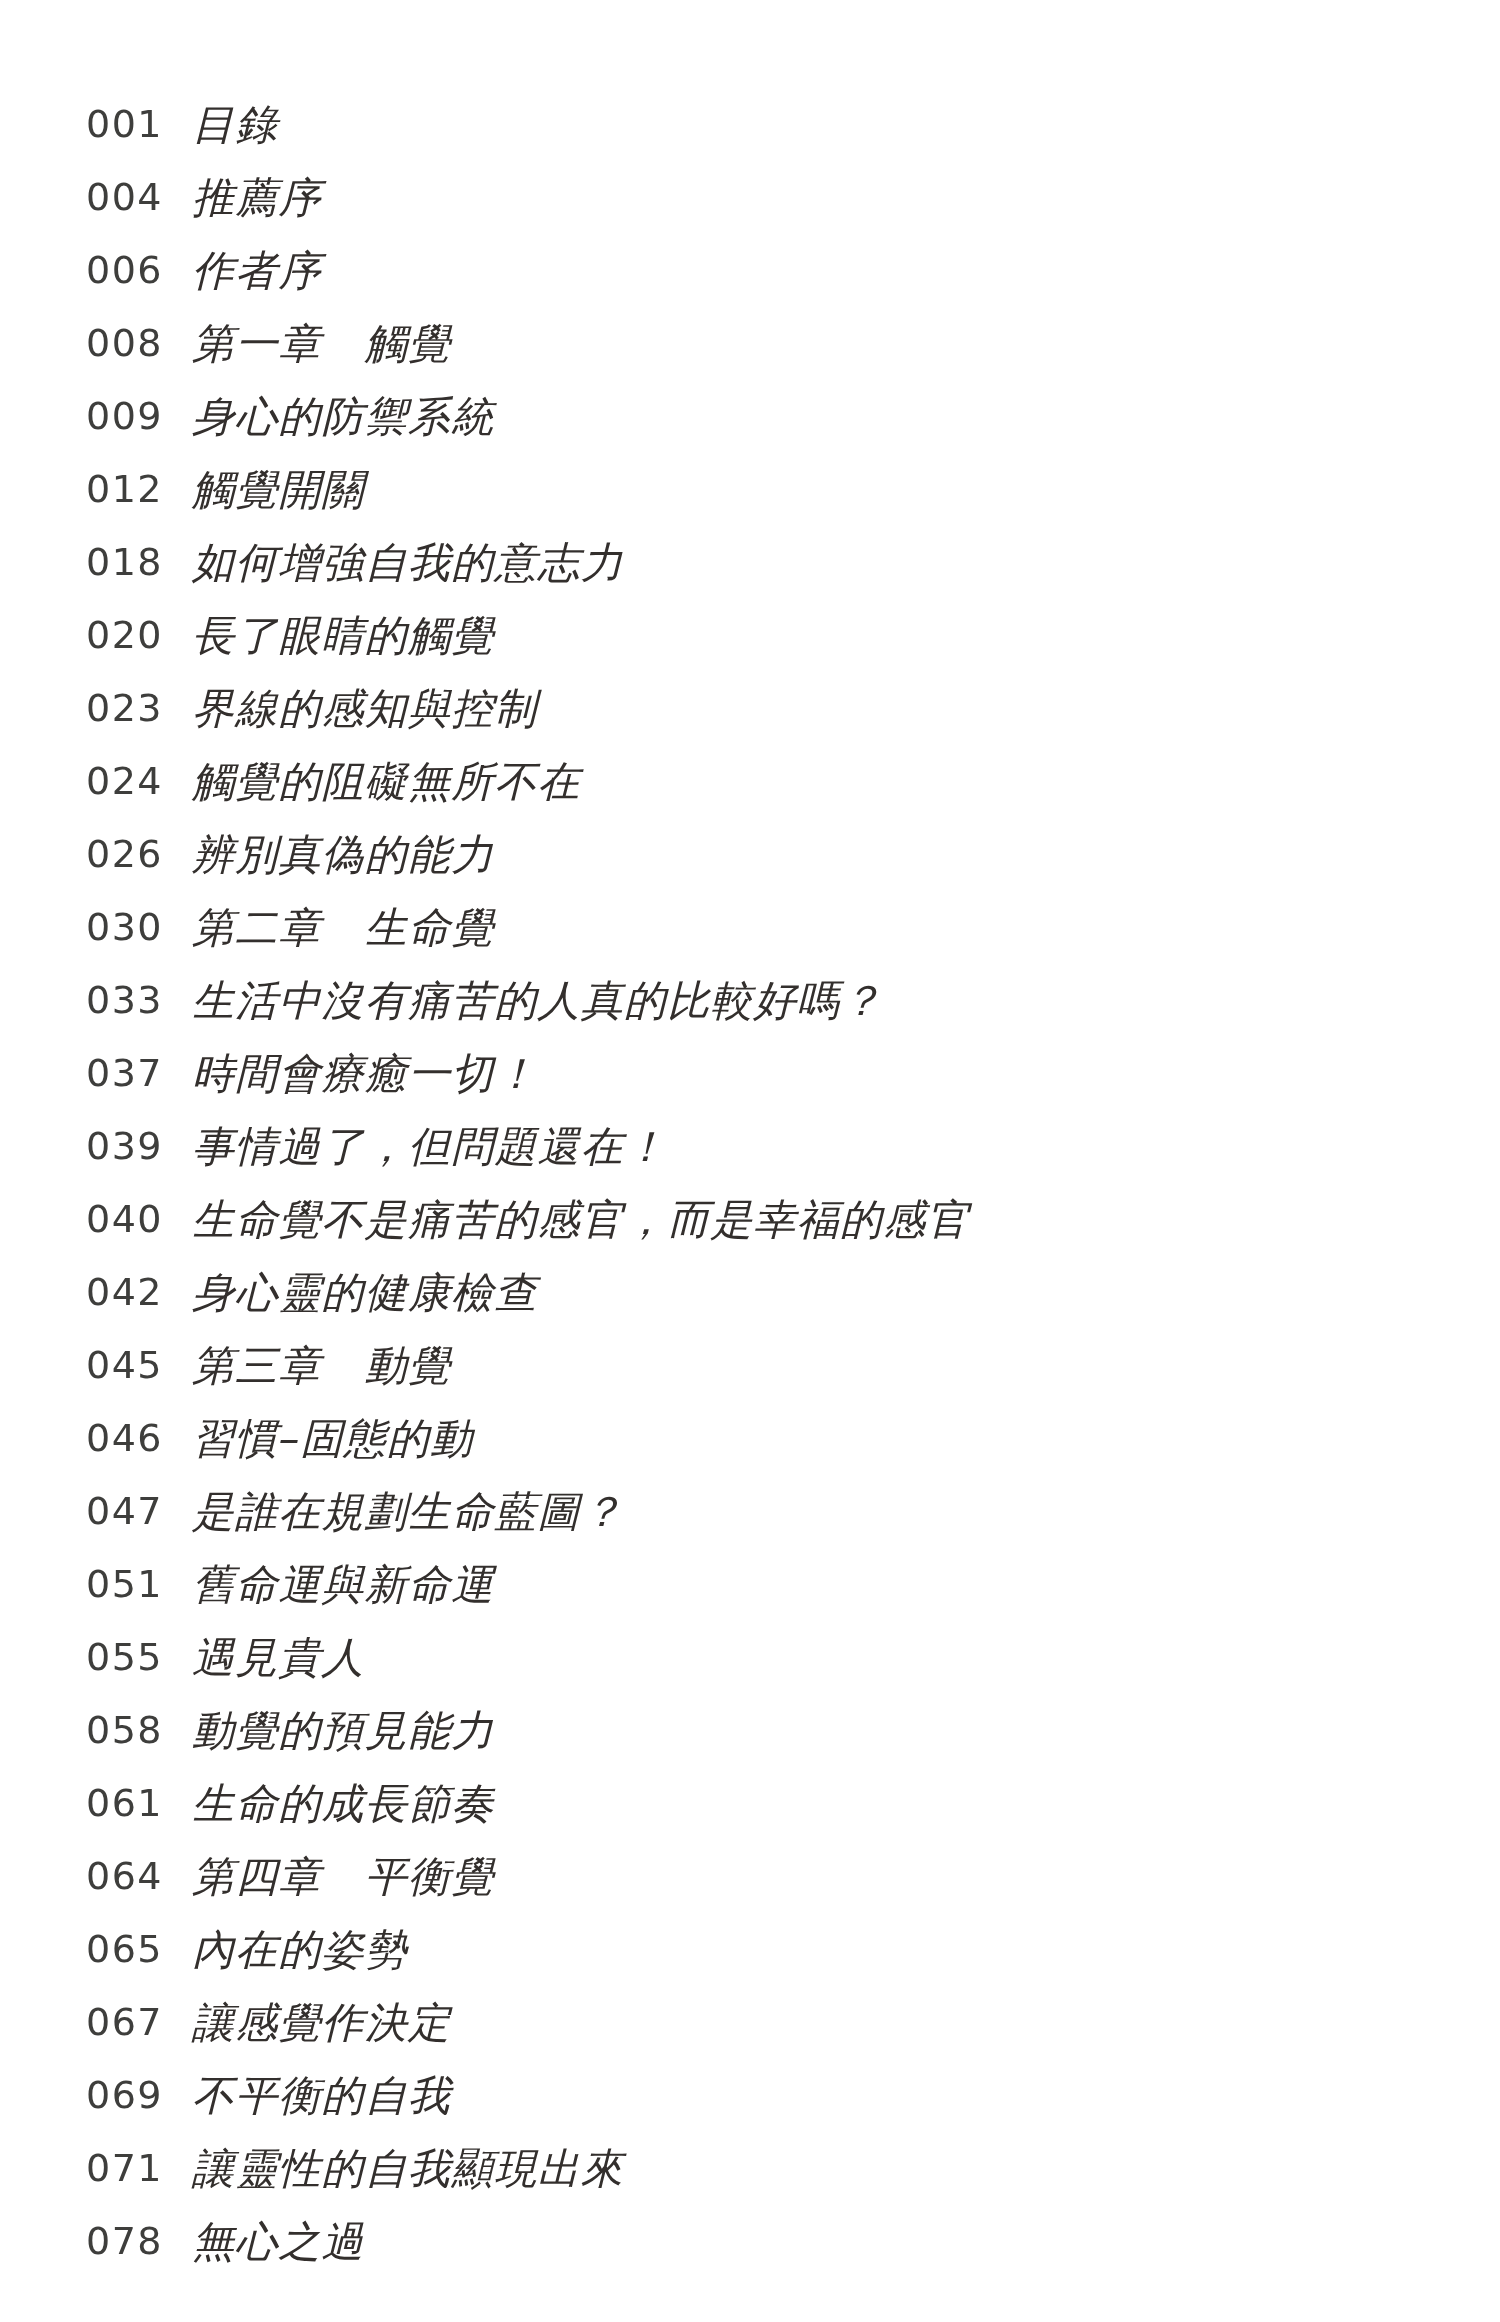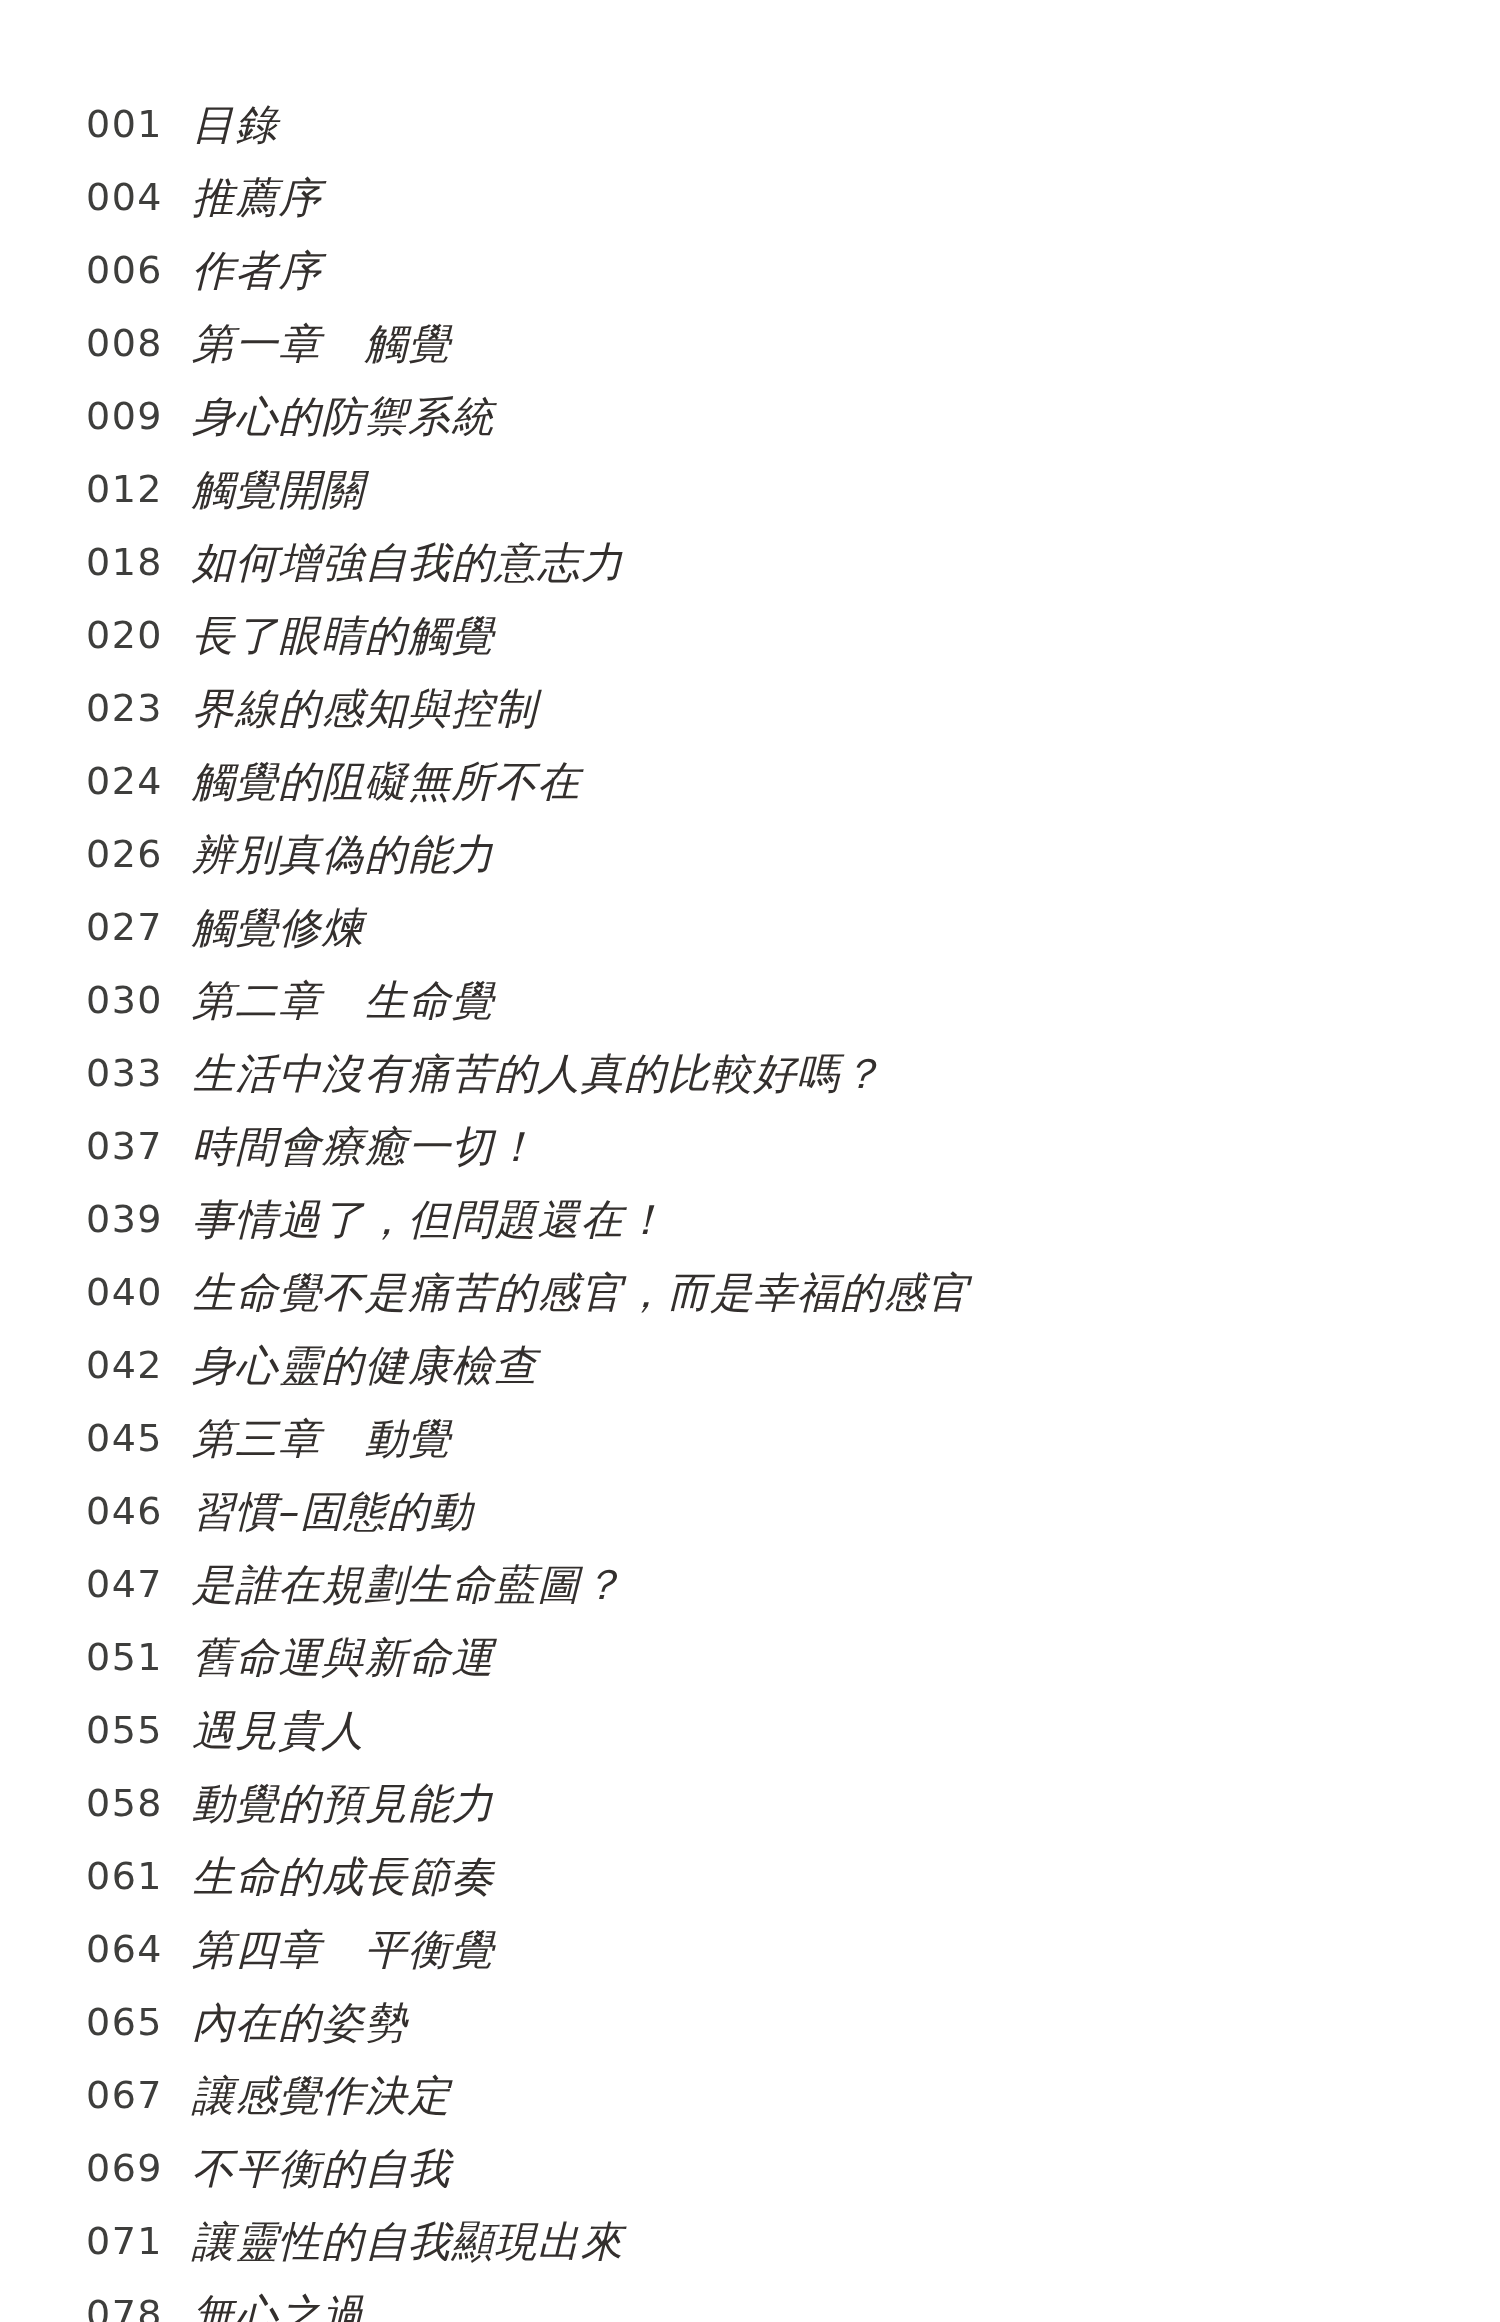--- a/index.html
+++ b/index.html
@@ -96,24 +96,20 @@
       </li>
       <li class="toc-row">
         <span class="toc-page">024</span>
         <span class="toc-title">觸覺的阻礙無所不在</span>
       </li>
       <li class="toc-row">
         <span class="toc-page">026</span>
         <span class="toc-title">辨別真偽的能力</span>
       </li>
       <li class="toc-row">
-        <span class="toc-page">027</span>
-        <span class="toc-title">觸覺修煉</span>
-      </li>
-      <li class="toc-row">
         <span class="toc-page">030</span>
         <span class="toc-title">第二章　生命覺</span>
       </li>
       <li class="toc-row">
         <span class="toc-page">033</span>
         <span class="toc-title">生活中沒有痛苦的人真的比較好嗎？</span>
       </li>
       <li class="toc-row">
         <span class="toc-page">037</span>
         <span class="toc-title">時間會療癒一切！</span>

